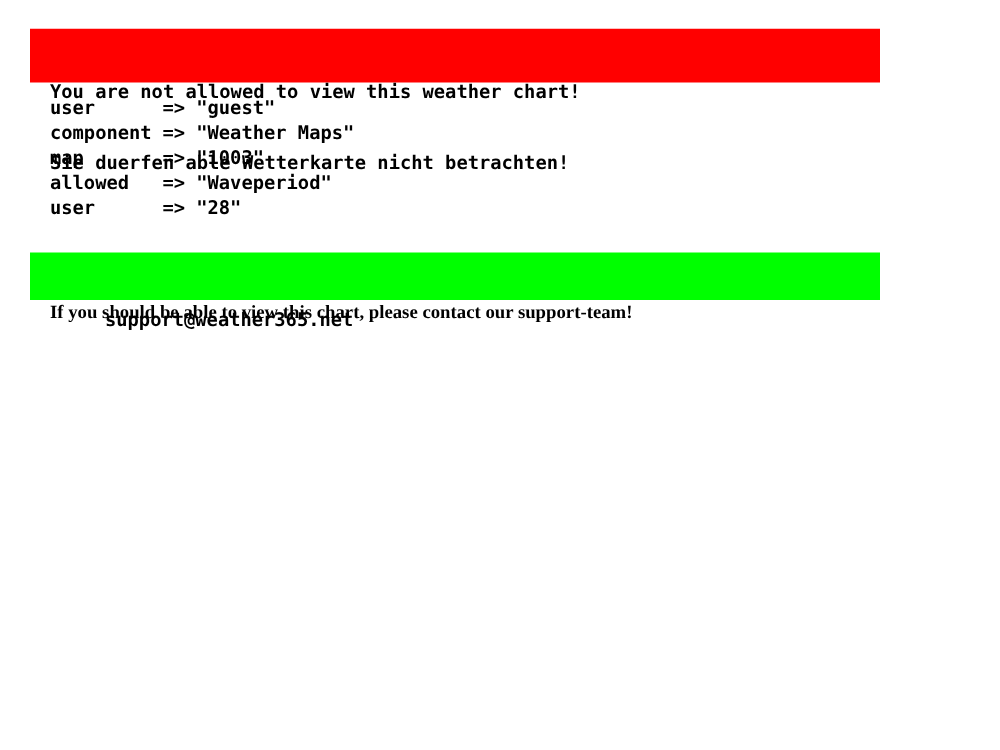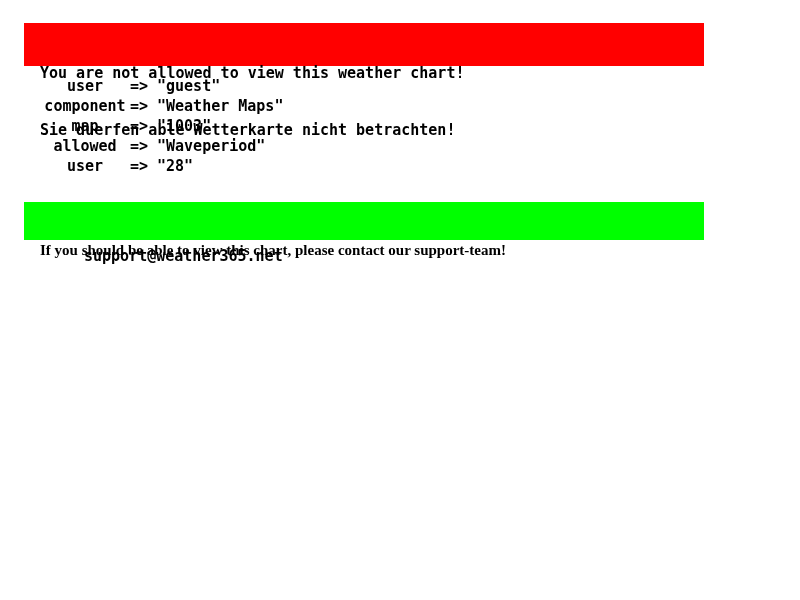--- a/index.html
+++ b/index.html
@@ -44,21 +44,20 @@
     left: 40px;
     top: 76px;
     line-height: 20px;
   }
   .kv-row {
     white-space: pre;
   }
   .kv-key {
     display: inline-block;
     width: 90px;
-    text-align: center;
   }
   .kv-arrow {
     display: inline-block;
     width: 27px;
   }
   .footer-line {
     position: absolute;
     left: 40px;
     top: 247px;
     width: 726px;

